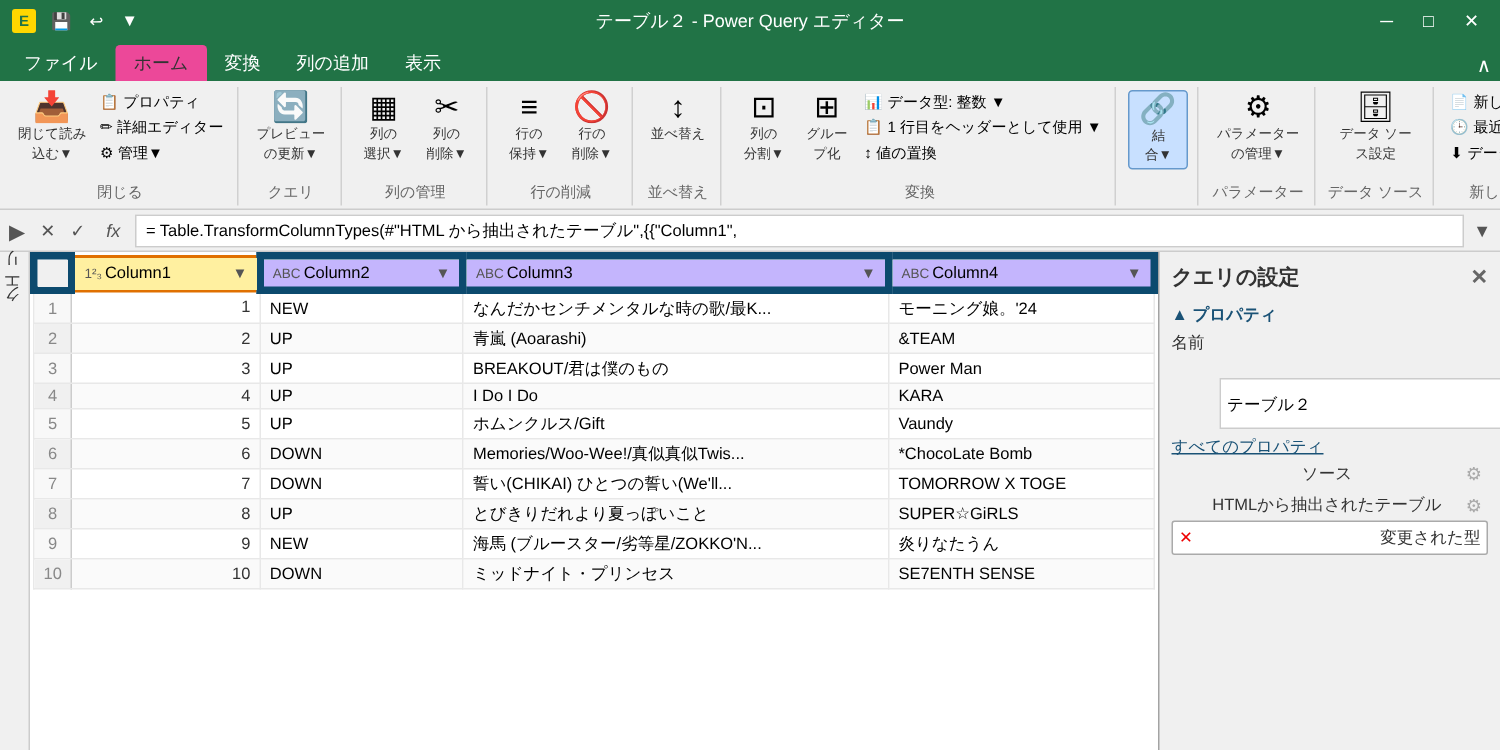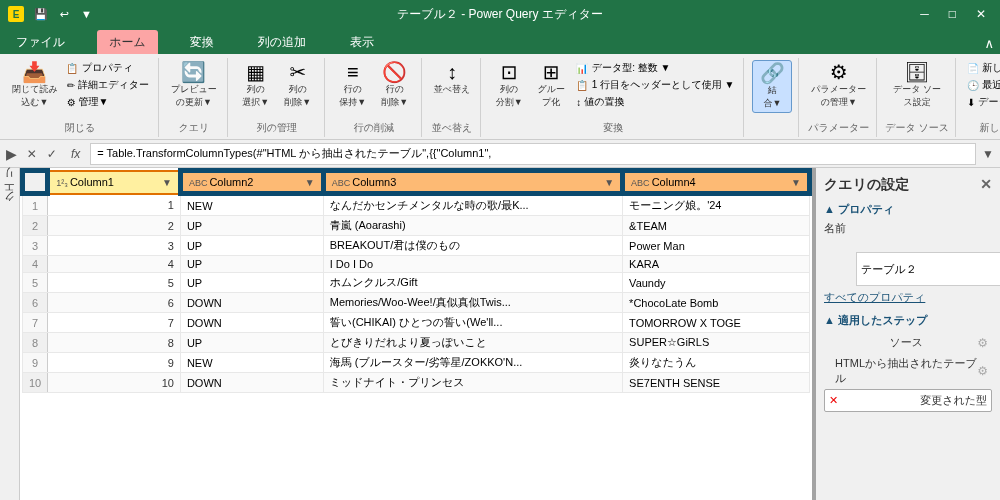--- a/index.html
+++ b/index.html
@@ -23,31 +23,30 @@
     .title-bar-controls { display: flex; gap: 8px; align-items: center; }
     .title-ctrl { color: white; font-size: 12px; cursor: pointer; padding: 2px 6px; }
 
     
     .ribbon-tabs {
       background: #217346;
       display: flex;
       height: 26px;
       align-items: flex-end;
       padding-left: 4px;
-      gap: 20px;
     }
     .ribbon-tab {
       padding: 4px 12px 3px;
       font-size: 12px;
       cursor: pointer;
       color: white;
       border-radius: 3px 3px 0 0;
     }
     .ribbon-tab.active {
-      background: #fca5a5;
+      background: #ec4899;
       color: #333;
     }
 
     
     .ribbon {
       background: #f0f0f0;
       border-bottom: 1px solid #ccc;
       display: flex;
       height: 86px;
       padding: 4px 2px 2px;
@@ -139,21 +138,21 @@
       flex: 1;
       background: white;
       overflow: auto;
     }
     table.data-table {
       border-collapse: collapse;
       width: 100%;
       min-width: 600px;
     }
     table.data-table thead tr {
-      background: #fdba74;
+      background: #c4b5fd;
     }
     table.data-table th {
       border: 5px solid #0c4a6e;
       padding: 3px 6px;
       font-size: 11px;
       font-weight: normal;
       white-space: nowrap;
       position: relative;
     }
     .col-header-inner {
@@ -191,23 +190,23 @@
     table.data-table td.num-val {
       text-align: right;
       color: #333;
     }
     table.data-table tr:nth-child(even) td { background: #fafafa; }
     table.data-table tr:nth-child(even) td.row-num { background: #f0f0f0; }
     .col1-header { background: #fff0a0 !important; border: 2px solid #e07000 !important; }
 
     
     .settings-panel {
-      width: 188px;
+      width: 228px;
       background: #f0f0f0;
-      border-left: 4px solid #a3a3a3;
+      border-left: 1px solid #a3a3a3;
       padding: 8px;
     }
     .settings-title {
       font-size: 14px;
       font-weight: bold;
       color: #333;
       margin-bottom: 8px;
       display: flex;
       justify-content: space-between;
     }
@@ -548,21 +547,20 @@
 
   <div class="settings-panel">
     <div class="settings-title">
       <span>クエリの設定</span>
       <span class="settings-close">✕</span>
     </div>
     <div class="settings-section-label">▲ プロパティ</div>
     <div class="settings-field-label">名前</div>
     <input class="settings-input" value="テーブル２" style="">
     <a class="settings-link">すべてのプロパティ</a>
-    <div class="settings-steps-label">▲ 適用したステップ</div>
     <div id="steps-container">
         <div class="step-item">
           <span style="margin-right:4px;">&nbsp;</span>
           <span class="step-name">ソース</span>
           <span class="step-gear">⚙</span>
         </div>
         <div class="step-item">
           <span style="margin-right:4px;">&nbsp;</span>
           <span class="step-name">HTMLから抽出されたテーブル</span>
           <span class="step-gear">⚙</span>

